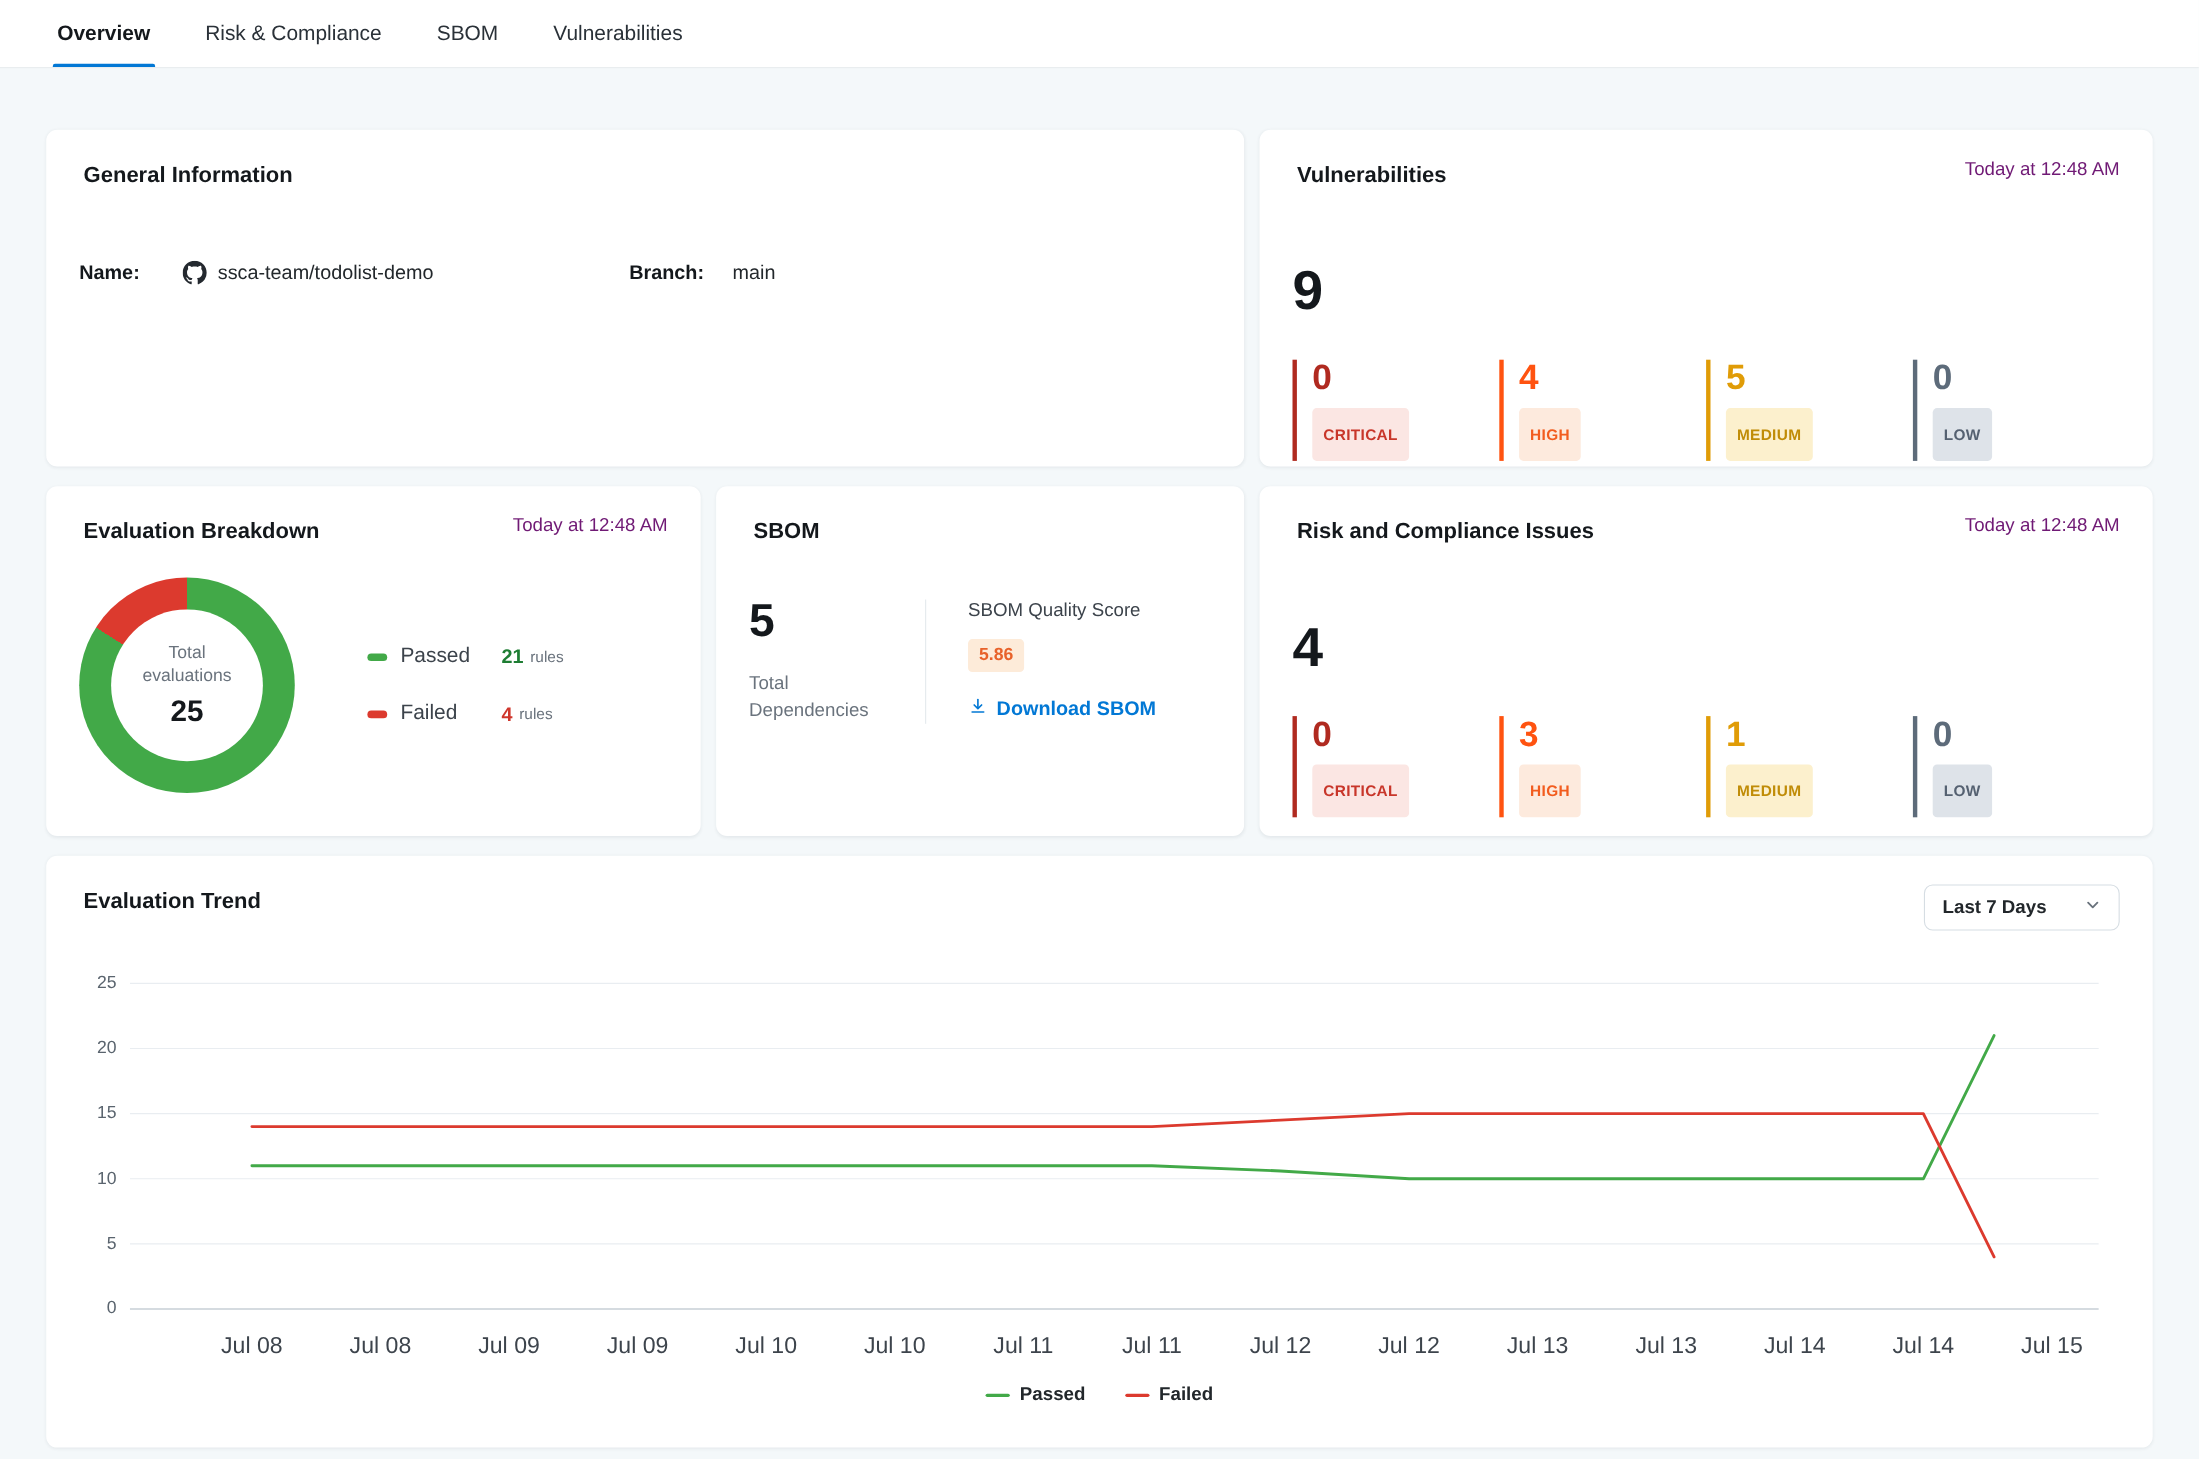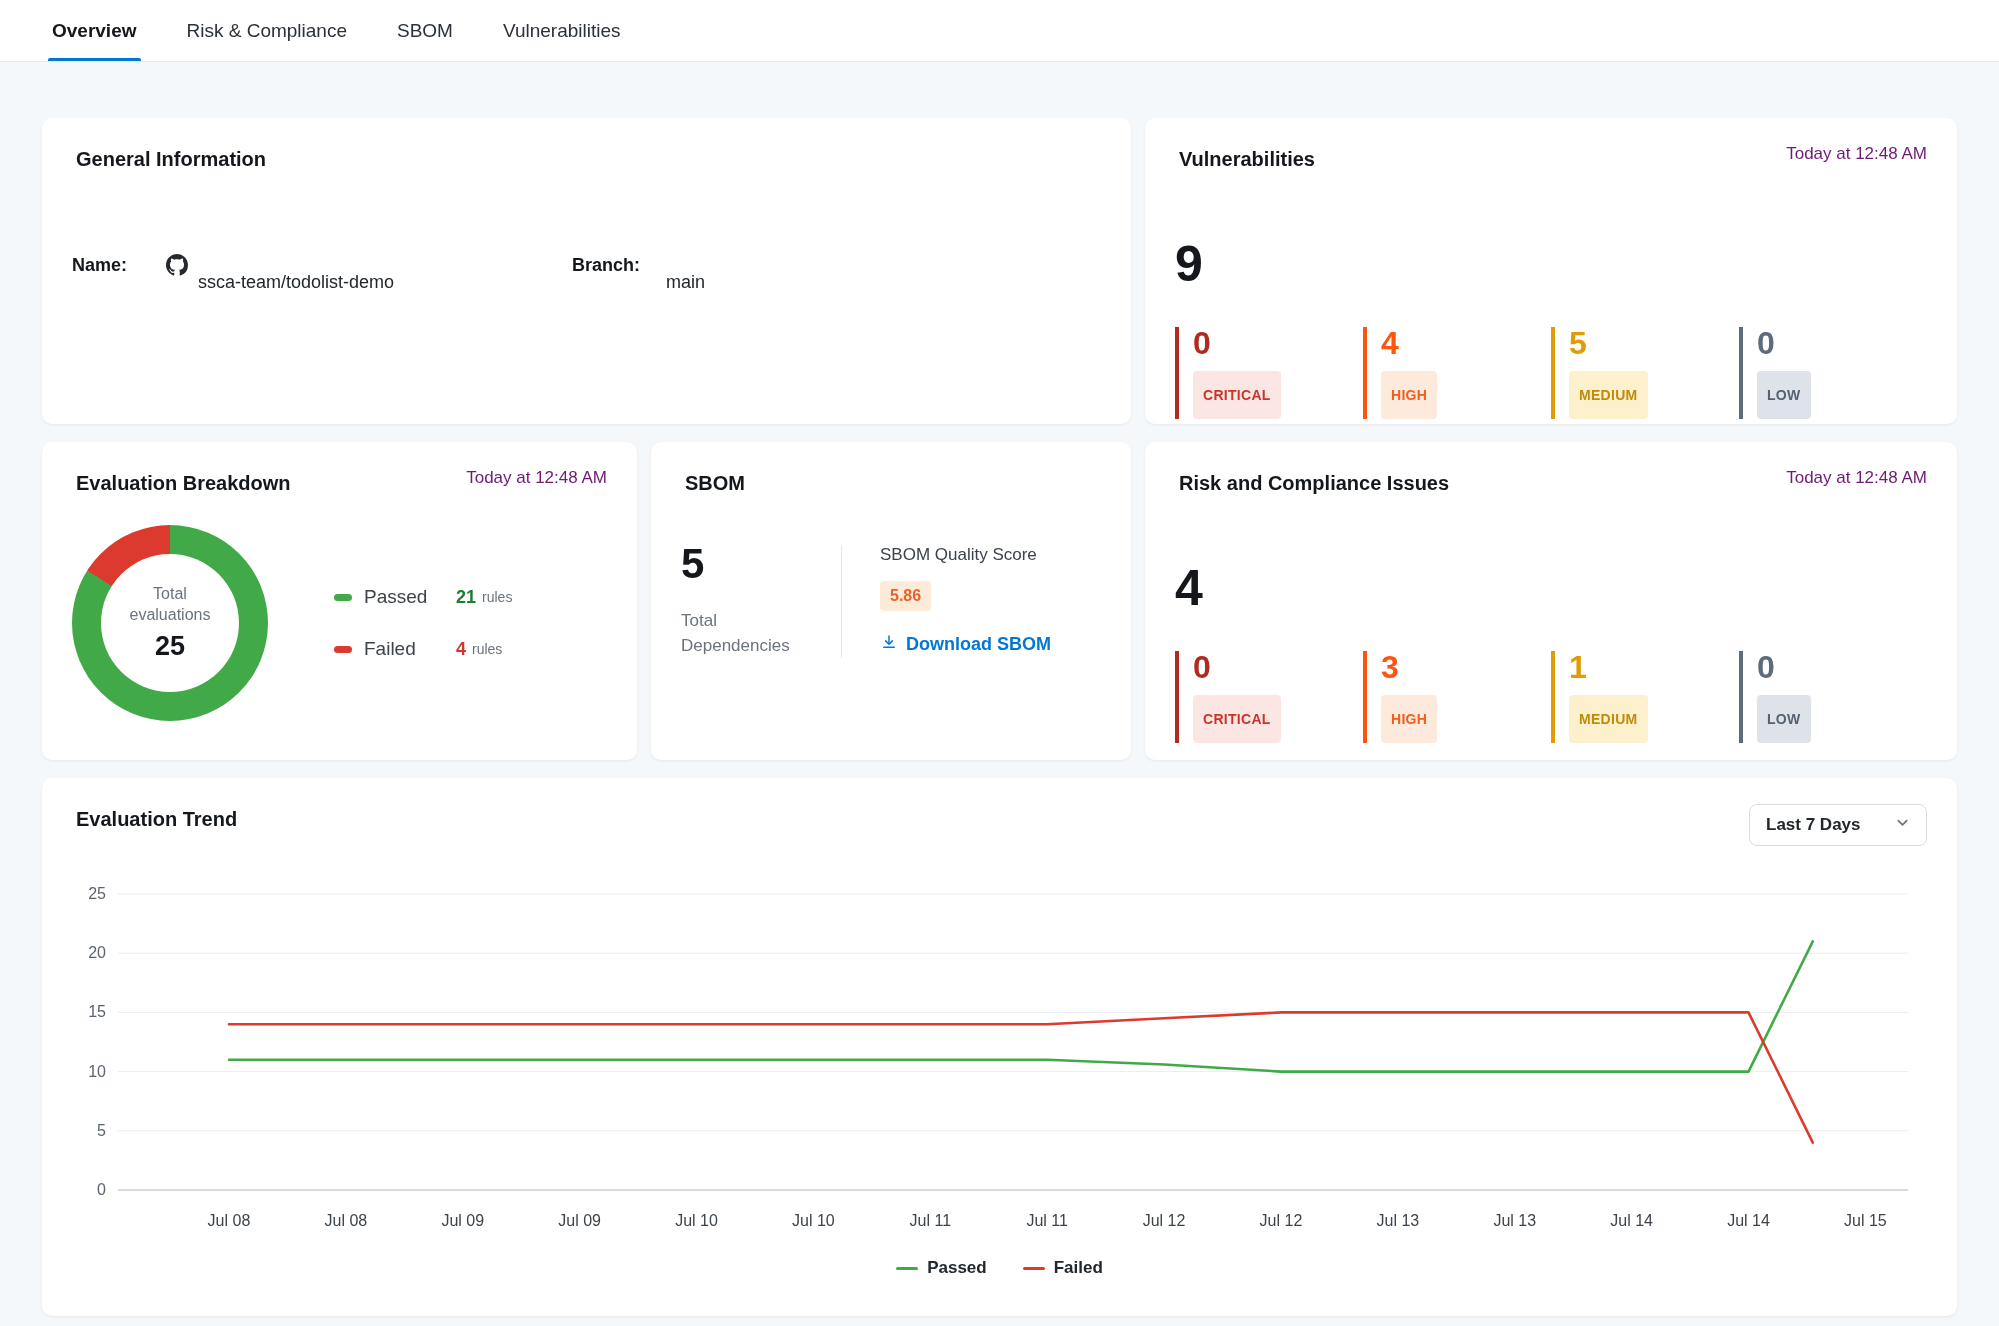--- a/index.html
+++ b/index.html
@@ -68,21 +68,21 @@
   
   .gi-grid {
     margin-top: 62px;
     display: grid;
     grid-template-columns: 500px 1fr;
     row-gap: 43px;
   }
   .gi-item { display: flex; align-items: center; gap: 10px; font-size: 18px; }
   .gi-item .lbl { font-weight: bold; min-width: 84px; color: #14181c; }
   .gi-item .lbl.wide { min-width: 0; margin-right: 4px; }
-  .gi-item .val { color: #22272b; margin-top: 35px; }
+  .gi-item .val { color: #22272b; }
   .gi-item .val.gray { color: #6f7783; }
   .icon-16 svg { display: block; }
 
   
   .big-number { font-size: 50px; font-weight: bold; color: #14181c; line-height: 1; margin-top: 64px; }
   .sev-row { display: flex; margin-top: 38px; }
   .sev { width: 25%; border-left: 4px solid; padding-left: 14px; }
   .sev-count { font-size: 32px; font-weight: bold; line-height: 1; }
   .sev-badge {
     display: inline-block; margin-top: 12px;
@@ -153,21 +153,21 @@
   .y-labels { width: 46px; position: relative; height: 312px; flex: none; }
   .y-tick {
     position: absolute; right: 12px; transform: translateY(-50%);
     font-size: 16px; color: #5a646e;
   }
   .plot { position: relative; width: 1790px; height: 312px; }
   .plot svg { position: absolute; inset: 0; }
   .x-labels { position: relative; margin-left: 46px; width: 1790px; height: 44px; }
   .x-tick {
     position: absolute; top: 14px; transform: translateX(-50%);
-    font-size: 16px; color: #3d444c; white-space: nowrap;
+    font-size: 21px; color: #3d444c; white-space: nowrap;
   }
   .chart-legend {
     display: flex; justify-content: center; gap: 36px; margin-top: 16px;
     font-size: 17px; font-weight: bold; color: #22272b;
   }
   .cl-item { display: flex; align-items: center; gap: 9px; }
   .cl-line { width: 22px; height: 3px; border-radius: 2px; display: inline-block; }
   .cl-line.green { background: var(--green); }
   .cl-line.red { background: var(--red); }
 </style>

